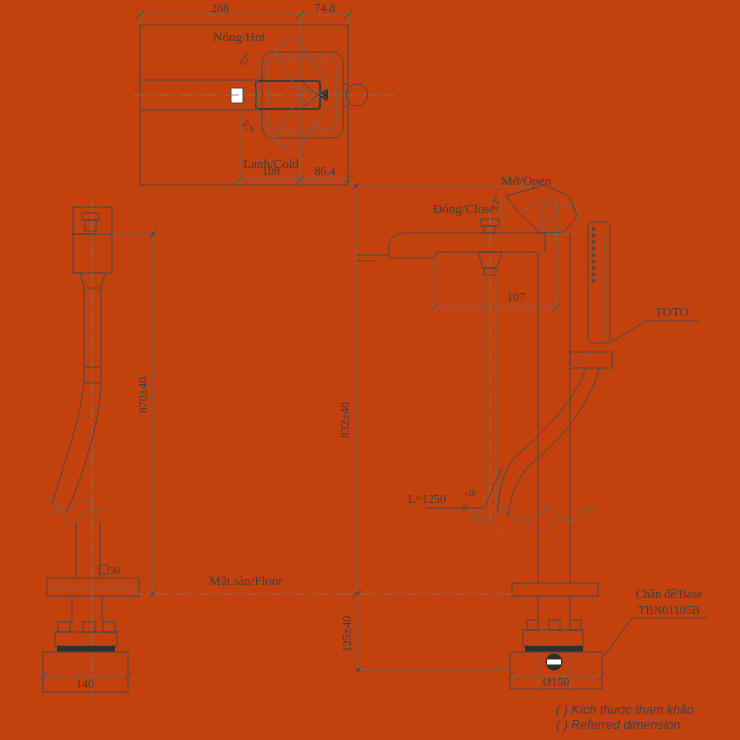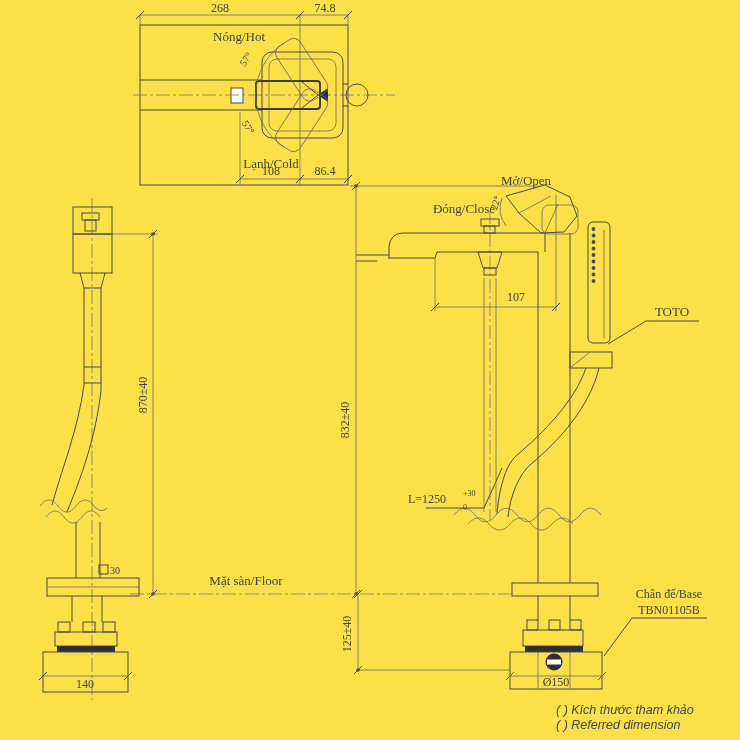--- a/index.html
+++ b/index.html
@@ -1,16 +1,16 @@
 <!DOCTYPE html>
 <html><head>
 <meta charset="utf-8">
 <style>
   html,body{margin:0;padding:0;background:#fff;}
-  .canvas{position:relative;width:740px;height:740px;background:#fde047;overflow:hidden;}
+  .canvas{position:relative;width:740px;height:740px;background:#c2410c;overflow:hidden;}
   svg{display:block;}
   .ln{stroke:#4a4a4a;fill:none;stroke-width:1;}
   .ln2{stroke:#3d3d3d;fill:none;stroke-width:2;}
   .thin{stroke:#6a6a6a;fill:none;stroke-width:0.8;}
   .cl{stroke:#7a7a7a;fill:none;stroke-width:0.8;stroke-dasharray:14 3 3 3;}
   .dk{fill:#2f2f2f;stroke:none;}
   .wt{fill:#ffffff;stroke:#4a4a4a;stroke-width:1;}
   .dot{fill:#4a4a4a;stroke:none;}
   .txt{fill:#3f3f3f;stroke:none;font-family:"Liberation Serif",serif;font-size:12px;}
   .txt-sm{fill:#3f3f3f;stroke:none;font-family:"Liberation Serif",serif;font-size:10px;}

